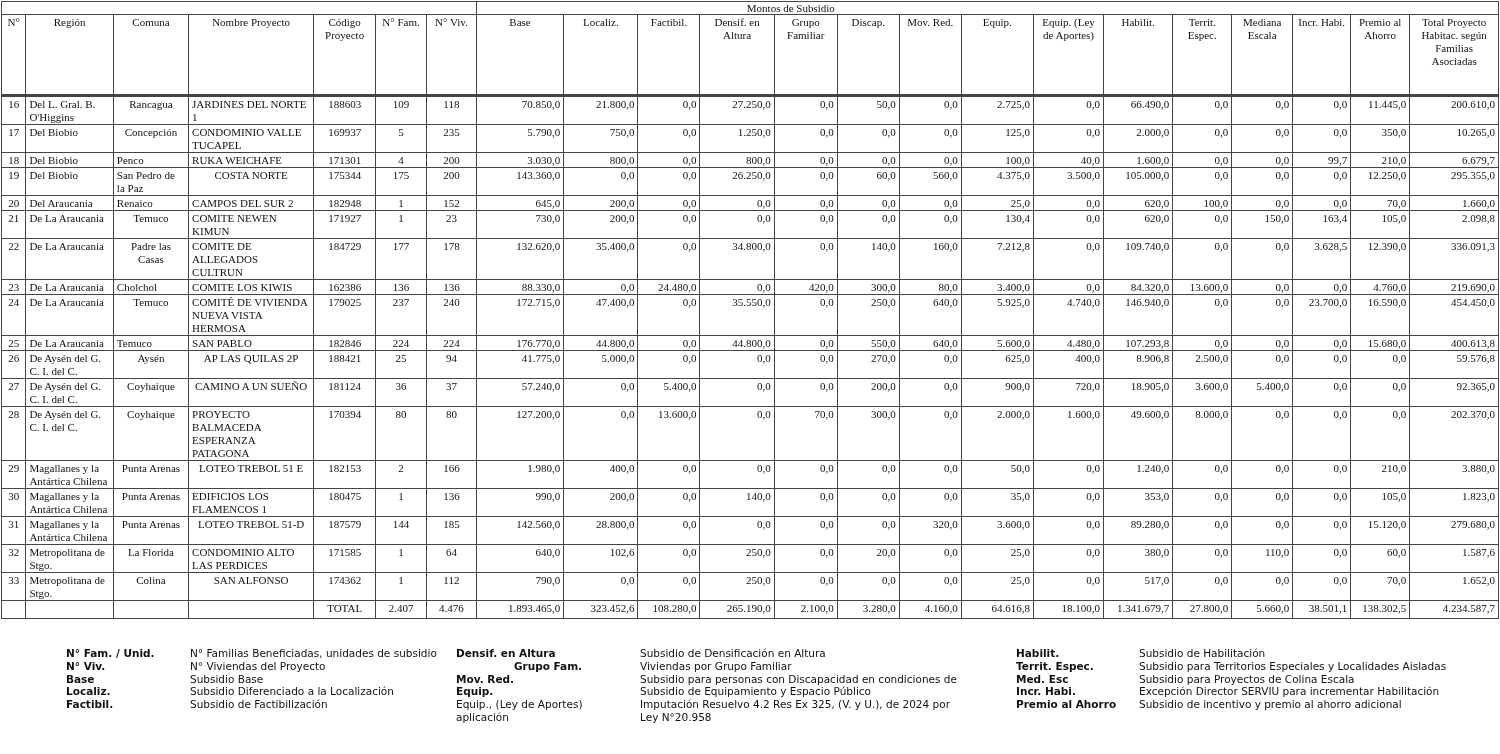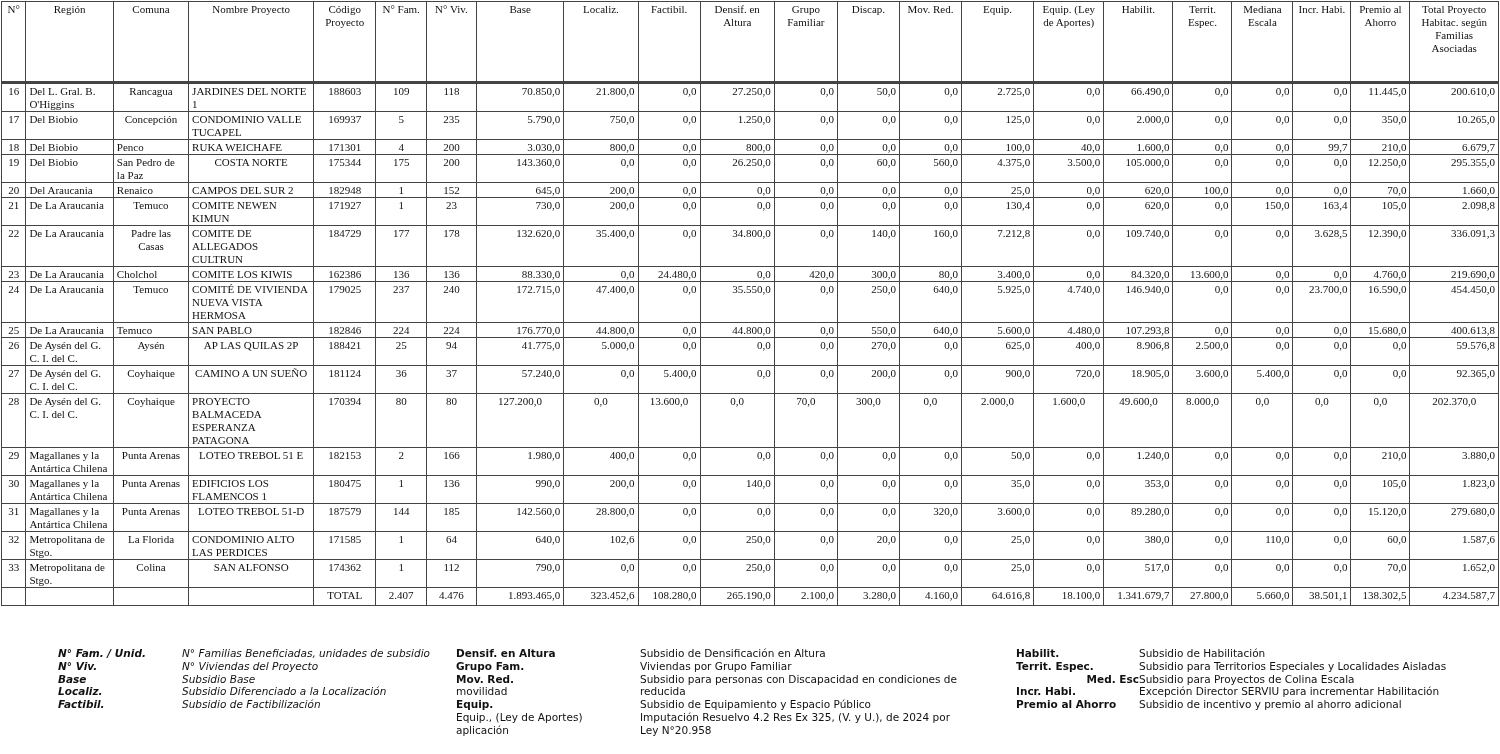--- a/index.html
+++ b/index.html
@@ -6,21 +6,21 @@
   body { width: 1500px; height: 754px; overflow: hidden; position: relative; font-family: "Liberation Serif", serif; color: #111; }
   table.main { position: absolute; left: 1px; top: 1px; border-collapse: collapse; table-layout: fixed; width: 1498px; font-size: 11px; line-height: 13px; }
   table.main td, table.main th { border: 1.5px solid #444; padding: 1px 3px 0 3px; vertical-align: top; overflow: hidden; }
   table.main th { font-weight: normal; text-align: center; }
   tr.super th { height: 11px; padding: 0 3px; line-height: 12px; }
   tr.super th.money { text-align: left; padding-left: 270px; }
   tr.hdr th { height: 78px; border-bottom-width: 3px; }
   td.num { text-align: right; white-space: nowrap; }
   td.c { text-align: center; }
   td.bottom { vertical-align: bottom; text-align: center; }
-  td.loose { text-align: center; }
+  td.loose { text-align: right; }
   .legend { position: absolute; top: 647px; font-family: "DejaVu Sans", sans-serif; font-size: 10.5px; line-height: 12.8px; color: #111; }
   .legend .row { display: flex; }
   .legend .k { font-weight: bold; }
   .legend .k.plain { font-weight: normal; }
 </style>
 </head>
 <body>
 
 <table class="main">
   <colgroup>
@@ -41,20 +41,24 @@
       <col style="width:71px">
       <col style="width:69px">
       <col style="width:68px">
       <col style="width:58px">
       <col style="width:60px">
       <col style="width:57px">
       <col style="width:58px">
       <col style="width:87px">
   </colgroup>
   <thead>
+    <tr class="super">
+      <th colspan="7"></th>
+      <th colspan="15" class="money">Montos de Subsidio</th>
+    </tr>
     <tr class="hdr" id="hdr-row">
         <th>N°</th>
         <th>Región</th>
         <th>Comuna</th>
         <th>Nombre Proyecto</th>
         <th>Código Proyecto</th>
         <th>N° Fam.</th>
         <th>N° Viv.</th>
         <th>Base</th>
         <th>Localiz.</th>
@@ -526,21 +530,21 @@
         <td class="num">1.341.679,7</td>
         <td class="num">27.800,0</td>
         <td class="num">5.660,0</td>
         <td class="num">38.501,1</td>
         <td class="num">138.302,5</td>
         <td class="num">4.234.587,7</td>
       </tr>
     </tbody>
 </table>
 
-<div class="legend" style="left:58px;font-style:italic;" id="leg1">
+<div class="legend" style="left:66px;" id="leg1">
     <div class="row">
       <span class="k" style="width:124px;display:inline-block;">N° Fam. / Unid.</span>
       <span class="d">N° Familias Beneficiadas, unidades de subsidio</span>
     </div>
     <div class="row">
       <span class="k" style="width:124px;display:inline-block;">N° Viv.</span>
       <span class="d">N° Viviendas del Proyecto</span>
     </div>
     <div class="row">
       <span class="k" style="width:124px;display:inline-block;">Base</span>
@@ -554,32 +558,28 @@
       <span class="k" style="width:124px;display:inline-block;">Factibil.</span>
       <span class="d">Subsidio de Factibilización</span>
     </div>
   </div>
 <div class="legend" style="left:456px;" id="leg2">
     <div class="row">
       <span class="k" style="width:184px;display:inline-block;">Densif. en Altura</span>
       <span class="d">Subsidio de Densificación en Altura</span>
     </div>
     <div class="row">
-      <span class="k" style="width:184px;display:inline-block;">Grupo Fam.</span>
+      <span class="k" style="width:184px;display:inline-block;text-align:center;">Grupo Fam.</span>
       <span class="d">Viviendas por Grupo Familiar</span>
     </div>
     <div class="row">
       <span class="k" style="width:184px;display:inline-block;">Mov. Red.</span>
       <span class="d">Subsidio para personas con Discapacidad en condiciones de</span>
     </div>
     <div class="row">
-      <span class="k plain" style="width:184px;display:inline-block;">movilidad</span>
-      <span class="d">reducida</span>
-    </div>
-    <div class="row">
       <span class="k" style="width:184px;display:inline-block;">Equip.</span>
       <span class="d">Subsidio de Equipamiento y Espacio Público</span>
     </div>
     <div class="row">
       <span class="k plain" style="width:184px;display:inline-block;">Equip., (Ley de Aportes)</span>
       <span class="d">Imputación Resuelvo 4.2 Res Ex 325, (V. y U.), de 2024 por</span>
     </div>
     <div class="row">
       <span class="k plain" style="width:184px;display:inline-block;">aplicación</span>
       <span class="d">Ley N°20.958</span>
@@ -588,21 +588,21 @@
 <div class="legend" style="left:1016px;" id="leg3">
     <div class="row">
       <span class="k" style="width:123px;display:inline-block;">Habilit.</span>
       <span class="d">Subsidio de Habilitación</span>
     </div>
     <div class="row">
       <span class="k" style="width:123px;display:inline-block;">Territ. Espec.</span>
       <span class="d">Subsidio para Territorios Especiales y Localidades Aisladas</span>
     </div>
     <div class="row">
-      <span class="k" style="width:123px;display:inline-block;text-align:right;">Med. Esc</span>
+      <span class="k" style="width:123px;display:inline-block;">Med. Esc</span>
       <span class="d">Subsidio para Proyectos de Colina Escala</span>
     </div>
     <div class="row">
       <span class="k" style="width:123px;display:inline-block;">Incr. Habi.</span>
       <span class="d">Excepción Director SERVIU para incrementar Habilitación</span>
     </div>
     <div class="row">
       <span class="k" style="width:123px;display:inline-block;">Premio al Ahorro</span>
       <span class="d">Subsidio de incentivo y premio al ahorro adicional</span>
     </div>

